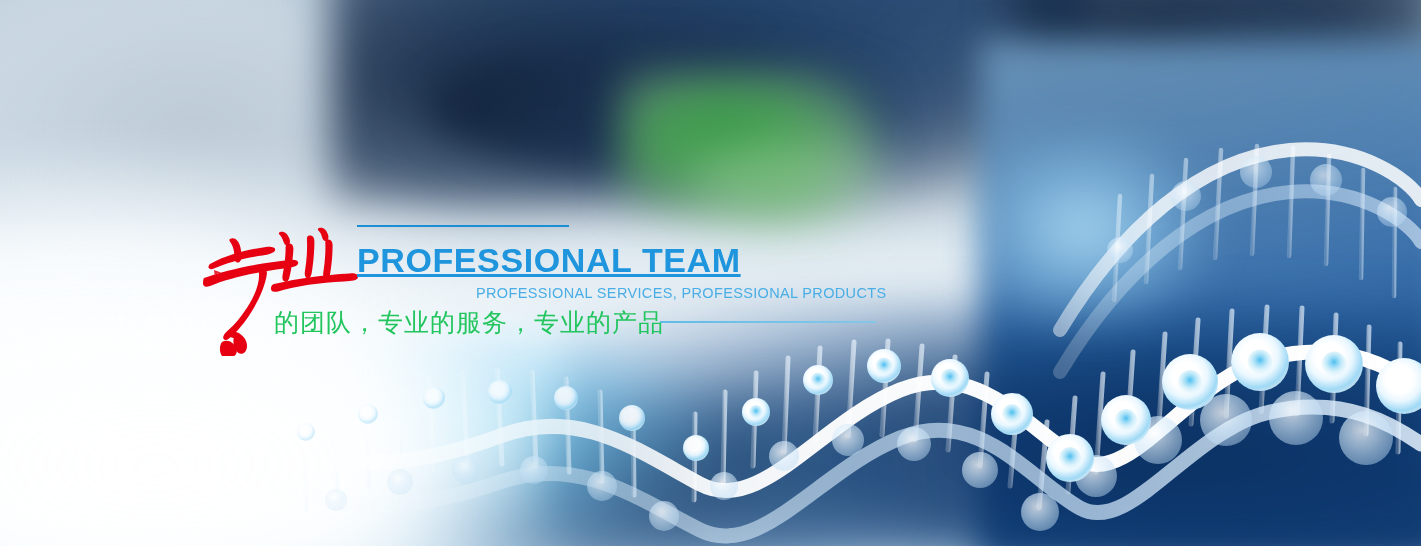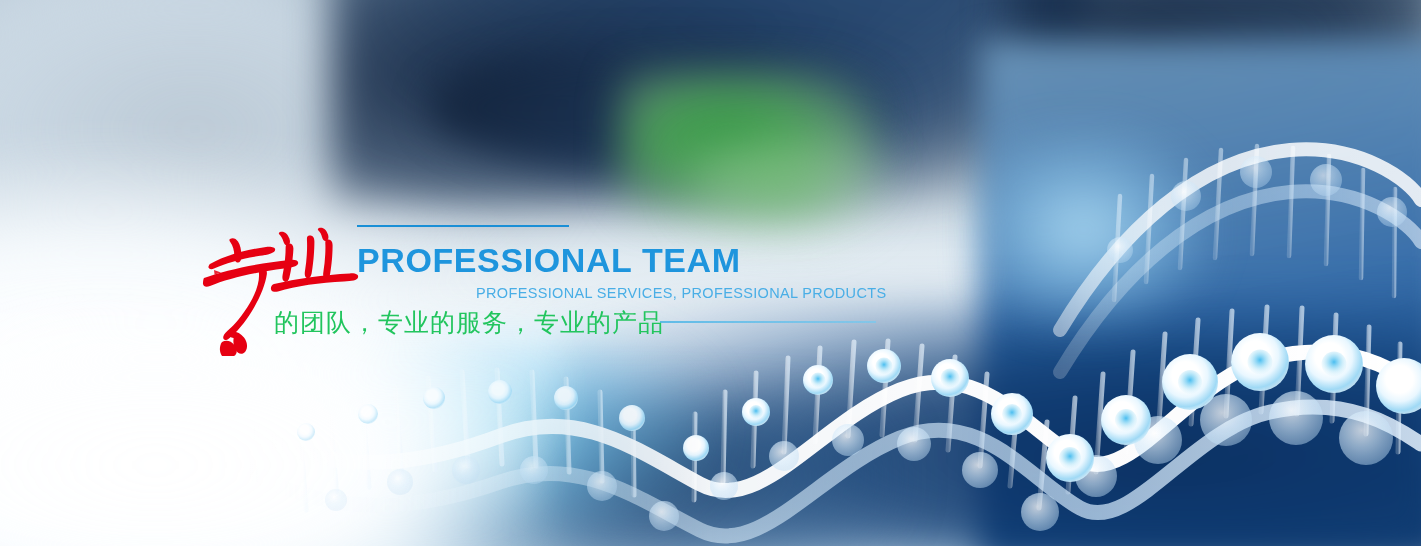--- a/index.html
+++ b/index.html
@@ -119,20 +119,21 @@
     pointer-events:none;
   }
   .zhuanye svg{width:180px;height:150px;display:block;}
 
   .headline{
     position:absolute;left:357px;top:241px;
     font-size:34px;font-weight:bold;letter-spacing:.6px;
     color:#1e95dd;
     white-space:nowrap;
     font-family:"Liberation Sans",sans-serif;
+    text-decoration:underline;
   }
   .subhead{
     position:absolute;left:476px;top:285px;
     font-size:14.5px;font-weight:normal;letter-spacing:.35px;
     color:#49aee6;
     white-space:nowrap;
     font-family:"Liberation Sans",sans-serif;
   }
   .cn-line{
     position:absolute;left:274px;top:306px;

